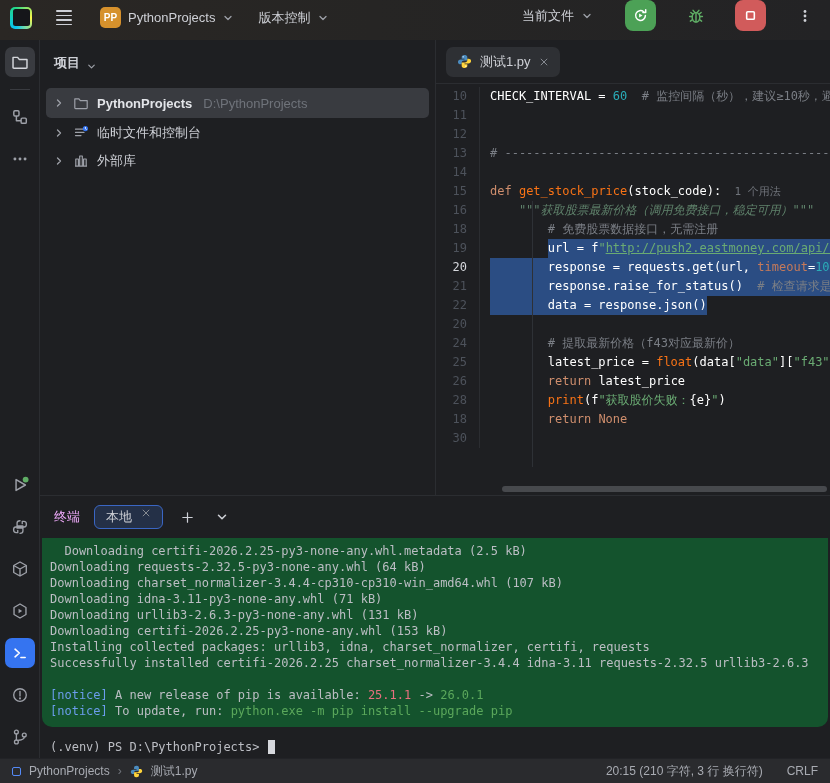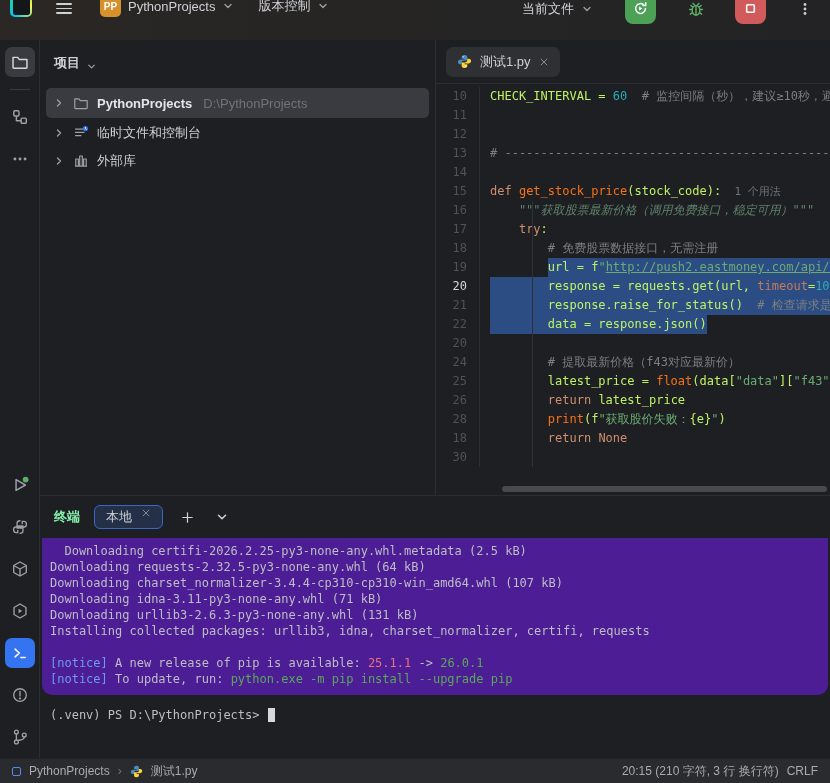--- a/index.html
+++ b/index.html
@@ -2,22 +2,22 @@
 <html><head>
 <meta charset="utf-8">
 <style>
   * { margin:0; padding:0; box-sizing:border-box; }
   html,body { background:#111; }
   .app{width:830px;height:783px;position:relative;background:#1e1f22;color:#bcbec4;
        font-family:"Liberation Sans",sans-serif;font-size:13px;overflow:hidden;user-select:none;}
   svg{display:block}
 
   
-  .toolbar{height:40px;display:flex;align-items:flex-end;justify-content:space-between;
-           background:linear-gradient(90deg,#2a2724 0%,#262524 45%,#232325 100%);padding:16px 10px;}
+  .toolbar{height:40px;display:flex;align-items:flex-start;justify-content:space-between;
+           background:linear-gradient(90deg,#2a2724 0%,#262524 45%,#232325 100%);padding:0 10px;}
   .tb-left,.tb-right{display:flex;align-items:center;}
   .tb-left{gap:8px}
   .tb-right{gap:24px}
   .tb-btn{display:flex;align-items:center;gap:7px;background:transparent;border:none;color:#ced0d6;
           font-size:13px;padding:6px 8px;border-radius:6px;font-family:inherit;cursor:pointer}
   .pc-logo{width:22px;height:22px;border-radius:5px;padding:2.5px;margin-right:4px;
            background:conic-gradient(from 210deg,#07c3f2,#21d789,#fcf84a,#07c3f2);}
   .pc-logo-in{width:100%;height:100%;background:#15161a;border-radius:2.5px}
   .burger{display:flex;flex-direction:column;gap:3px;padding:4px}
   .burger i{width:16px;height:1.6px;background:#ced0d6;border-radius:1px;display:block}
@@ -65,45 +65,45 @@
   .code-row{display:flex;height:19px}
   .ln{flex:0 0 44px;width:44px;text-align:right;padding-right:12px;color:#4d525b;
       border-right:1px solid #2b2d31}
   .ln.cur{color:#d5d7dc}
   .lc{flex:1;display:flex;white-space:pre;overflow:hidden;padding-left:10px;min-width:0}
   .pre,.hlseg{white-space:pre}
   .hlseg{background:#2b4d83}
   .hlseg.edge{flex:1 0 auto}
   .indent-guide{position:absolute;left:96px;top:117px;width:1px;height:266px;background:#2e3136}
   .hscroll{position:absolute;left:66px;right:3px;bottom:3px;height:6px;border-radius:3px;background:#47494d;cursor:pointer}
-  .tk-p{color:#bef264}.tk-k{color:#cf8e6d}.tk-f{color:#f97316}.tk-s{color:#6aab73}
+  .tk-p{color:#ffffff}.tk-k{color:#cf8e6d}.tk-f{color:#f97316}.tk-s{color:#6aab73}
   .tk-n{color:#2aacb8}.tk-c{color:#7a7e85}.tk-d{color:#5f826b;font-style:italic}
   .tk-u{color:#6aab73;text-decoration:underline}.tk-a{color:#c57a5a}
   .tk-h{color:#6f737a;font-size:11px}
 
   
   .terminal{flex:1;display:flex;flex-direction:column;min-width:0}
   .term-header{height:42px;display:flex;align-items:center;gap:14px;padding:0 14px}
-  .term-title{font-weight:700;color:#86efac}
+  .term-title{font-weight:400;color:#f0abfc}
   .term-tab{display:flex;gap:9px;background:#243047;border:1px solid #3a66c4;
             border-radius:6px;padding:2px 11px;color:#ced0d6;cursor:pointer}
   .term-ic{color:#9da0a8;cursor:pointer;display:flex;padding:3px}
   .term-body{flex:1;font-family:"DejaVu Sans Mono",monospace;font-size:12px;line-height:16px;
              overflow:hidden;display:flex;flex-direction:column;padding:0 2px}
-  .term-block{background:#4c1d95;border-radius:0 0 10px 10px;padding:5px 8px 8px}
+  .term-block{background:#14532d;border-radius:0 0 10px 10px;padding:5px 8px 8px}
   .term-line{white-space:pre;height:16px;overflow:hidden}
   .term-prompt{padding:12px 8px 0;white-space:pre;display:flex;align-items:center;color:#bcbec4}
   .cursor{display:inline-block;width:7px;height:14px;background:#d6d8dd;margin-left:1px}
   .tt-t{color:#bcbec4}.tt-nb{color:#6c9ded}.tt-nr{color:#e8707e}.tt-ng{color:#5ba85b}
 
   
   .statusbar{height:25px;display:flex;align-items:center;justify-content:space-between;
              background:#2a2b2e;padding:0 12px;font-size:12px;color:#a8abb2;border-top:1px solid #222327}
   .sb-left,.sb-right{display:flex;align-items:center;gap:8px}
-  .sb-right{gap:8px}
+  .sb-right{gap:24px}
   .sb-item{cursor:pointer}
   .sb-sq{width:9px;height:9px;border:1.5px solid #548af7;border-radius:2px}
   .sb-sep{color:#6f737a}
 </style>
 </head>
 <body>
 
 <div class="app">
 
   <header class="toolbar">
@@ -324,24 +324,20 @@
                   <span class="ln">14</span>
                   <span class="lc"><span class="pre"></span></span>
                 </div>
                 <div class="code-row">
                   <span class="ln">15</span>
                   <span class="lc"><span class="pre"><span class="tk-k">def </span><span class="tk-f">get_stock_price</span><span class="tk-p">(stock_code):</span><span class="tk-h">  1 个用法</span></span></span>
                 </div>
                 <div class="code-row">
                   <span class="ln">16</span>
                   <span class="lc"><span class="pre"><span class="tk-d">    """获取股票最新价格（调用免费接口，稳定可用）"""</span></span></span>
-                </div>
-                <div class="code-row">
-                  <span class="ln">17</span>
-                  <span class="lc"><span class="pre"><span class="tk-p">    </span><span class="tk-k">try</span><span class="tk-p">:</span></span></span>
                 </div>
                 <div class="code-row">
                   <span class="ln">18</span>
                   <span class="lc"><span class="pre"><span class="tk-p">        </span><span class="tk-c"># 免费股票数据接口，无需注册</span></span></span>
                 </div>
                 <div class="code-row">
                   <span class="ln">19</span>
                   <span class="lc"><span class="pre"><span class="tk-p">        </span></span><span class="hlseg edge"><span class="tk-p">url = </span><span class="tk-p">f</span><span class="tk-s">"</span><span class="tk-u">http://push2.eastmoney.com/api/qt</span></span></span>
                 </div>
                 <div class="code-row">
@@ -410,21 +406,23 @@
               </svg>
           </span>
         </div>
         <div class="term-body">
           <div class="term-block" id="term-lines">
               <div class="term-line"><span class="tt-t">  Downloading certifi-2026.2.25-py3-none-any.whl.metadata (2.5 kB)</span></div>
               <div class="term-line"><span class="tt-t">Downloading requests-2.32.5-py3-none-any.whl (64 kB)</span></div>
               <div class="term-line"><span class="tt-t">Downloading charset_normalizer-3.4.4-cp310-cp310-win_amd64.whl (107 kB)</span></div>
               <div class="term-line"><span class="tt-t">Downloading idna-3.11-py3-none-any.whl (71 kB)</span></div>
               <div class="term-line"><span class="tt-t">Downloading urllib3-2.6.3-py3-none-any.whl (131 kB)</span></div>
+              <div class="term-line"><span class="tt-t">Downloading certifi-2026.2.25-py3-none-any.whl (153 kB)</span></div>
               <div class="term-line"><span class="tt-t">Installing collected packages: urllib3, idna, charset_normalizer, certifi, requests</span></div>
+              <div class="term-line"><span class="tt-t">Successfully installed certifi-2026.2.25 charset_normalizer-3.4.4 idna-3.11 requests-2.32.5 urllib3-2.6.3</span></div>
               <div class="term-line">&nbsp;</div>
               <div class="term-line"><span class="tt-nb">[notice]</span><span class="tt-t"> A new release of pip is available: </span><span class="tt-nr">25.1.1</span><span class="tt-t"> -&gt; </span><span class="tt-ng">26.0.1</span></div>
               <div class="term-line"><span class="tt-nb">[notice]</span><span class="tt-t"> To update, run: </span><span class="tt-ng">python.exe -m pip install --upgrade pip</span></div>
             </div>
           <div class="term-prompt">
             <span>(.venv) PS D:\PythonProjects&gt; </span><span class="cursor"></span>
           </div>
         </div>
       </section>
     </div>

